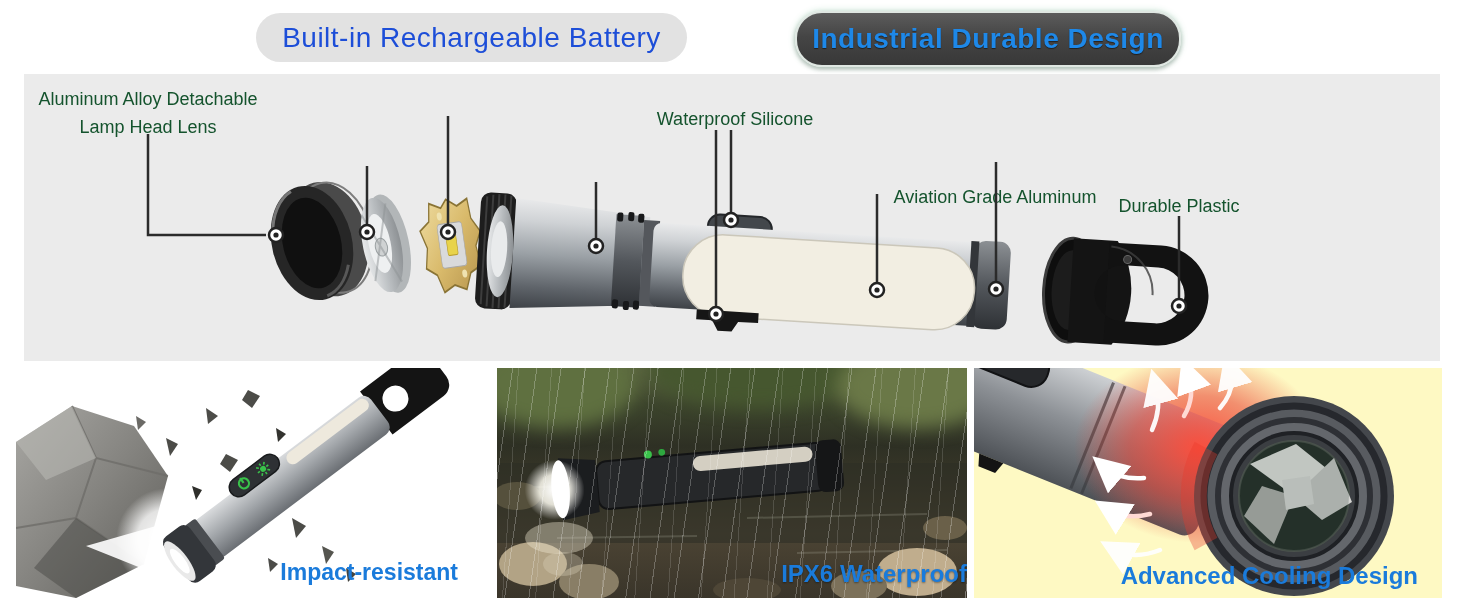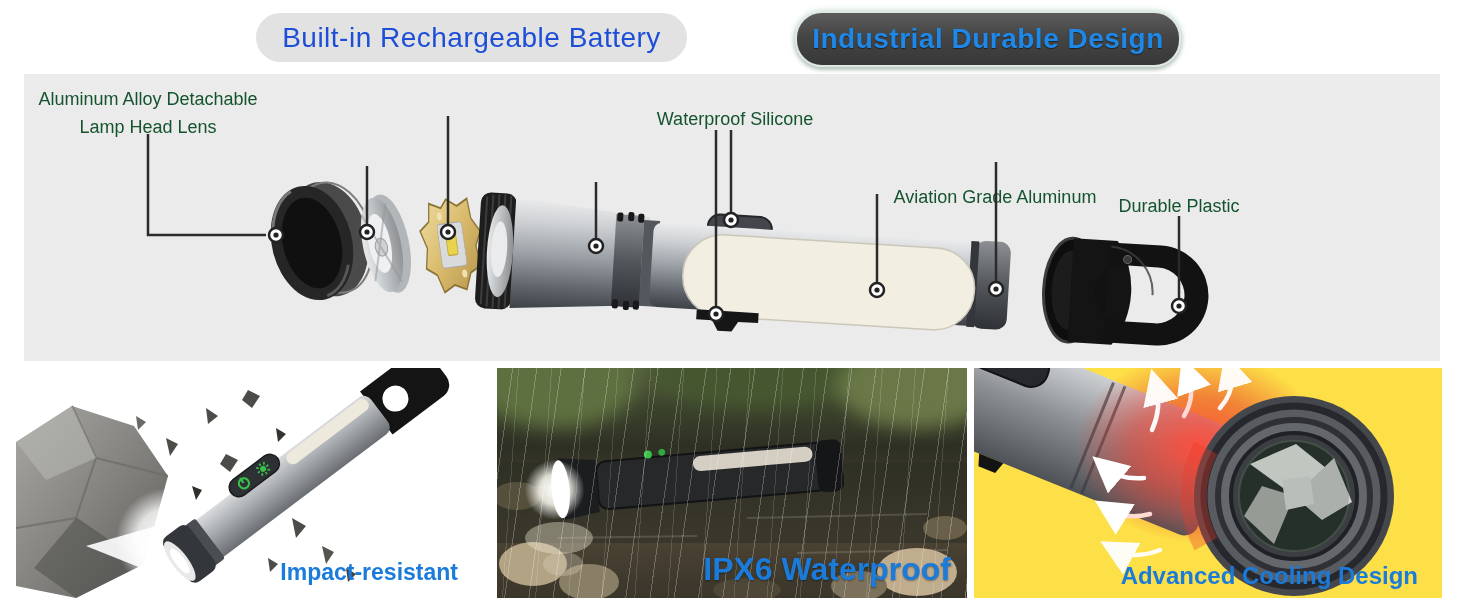--- a/index.html
+++ b/index.html
@@ -18,29 +18,29 @@
   
   #diagram-band{position:absolute;left:24px;top:74px;width:1416px;height:287px;background:#ebebeb;}
   .callout{position:absolute;color:#14532d;font-size:18px;font-weight:500;line-height:1.55;
            text-align:center;white-space:pre-line;}
   #diagram-svg{position:absolute;left:0;top:0;width:1464px;height:600px;pointer-events:none;}
   
   .photo{position:absolute;top:368px;height:230px;overflow:hidden;}
   #photo-impact{left:16px;width:464px;background:#ffffff;}
   #photo-water{left:497px;width:470px;
       background:linear-gradient(180deg,#5a6340 0%,#3c442c 16%,#2e3024 34%,#3c3829 52%,#4c4434 72%,#3a352a 100%);}
-  #photo-cooling{left:974px;width:468px;background:#fde047;}
+  #photo-cooling{left:974px;width:468px;background:#fef9c3;}
   .blob{position:absolute;border-radius:50%;filter:blur(9px);}
   #rain-overlay{position:absolute;left:0;top:0;width:100%;height:100%;
       background-image:
         repeating-linear-gradient(98deg,rgba(255,255,255,0) 0px,rgba(255,255,255,0) 15px,rgba(255,255,255,.25) 15px,rgba(255,255,255,.25) 16px,rgba(255,255,255,0) 16px,rgba(255,255,255,0) 24px),
         repeating-linear-gradient(94deg,rgba(255,255,255,0) 0px,rgba(255,255,255,0) 21px,rgba(255,255,255,.14) 21px,rgba(255,255,255,.14) 22px,rgba(255,255,255,0) 22px,rgba(255,255,255,0) 33px);}
   .caption{position:absolute;color:#1a7bdb;font-weight:bold;white-space:nowrap;margin-top:29px;}
   #caption-impact{right:22px;bottom:12px;font-size:23px;}
-  #caption-water{right:16px;bottom:10px;font-size:32px;text-shadow:0 1px 2px rgba(0,0,0,.4);}
+  #caption-water{right:0;bottom:10px;font-size:24px;text-shadow:0 1px 2px rgba(0,0,0,.4);}
   #caption-cooling{right:24px;bottom:8px;font-size:24px;}
   svg{display:block;}
 </style>
 </head>
 <body>
 
 <div id="page">
 
   <div class="badge" id="badge-battery">Built-in Rechargeable Battery</div>
   <div class="badge" id="badge-durable">Industrial Durable Design</div>

